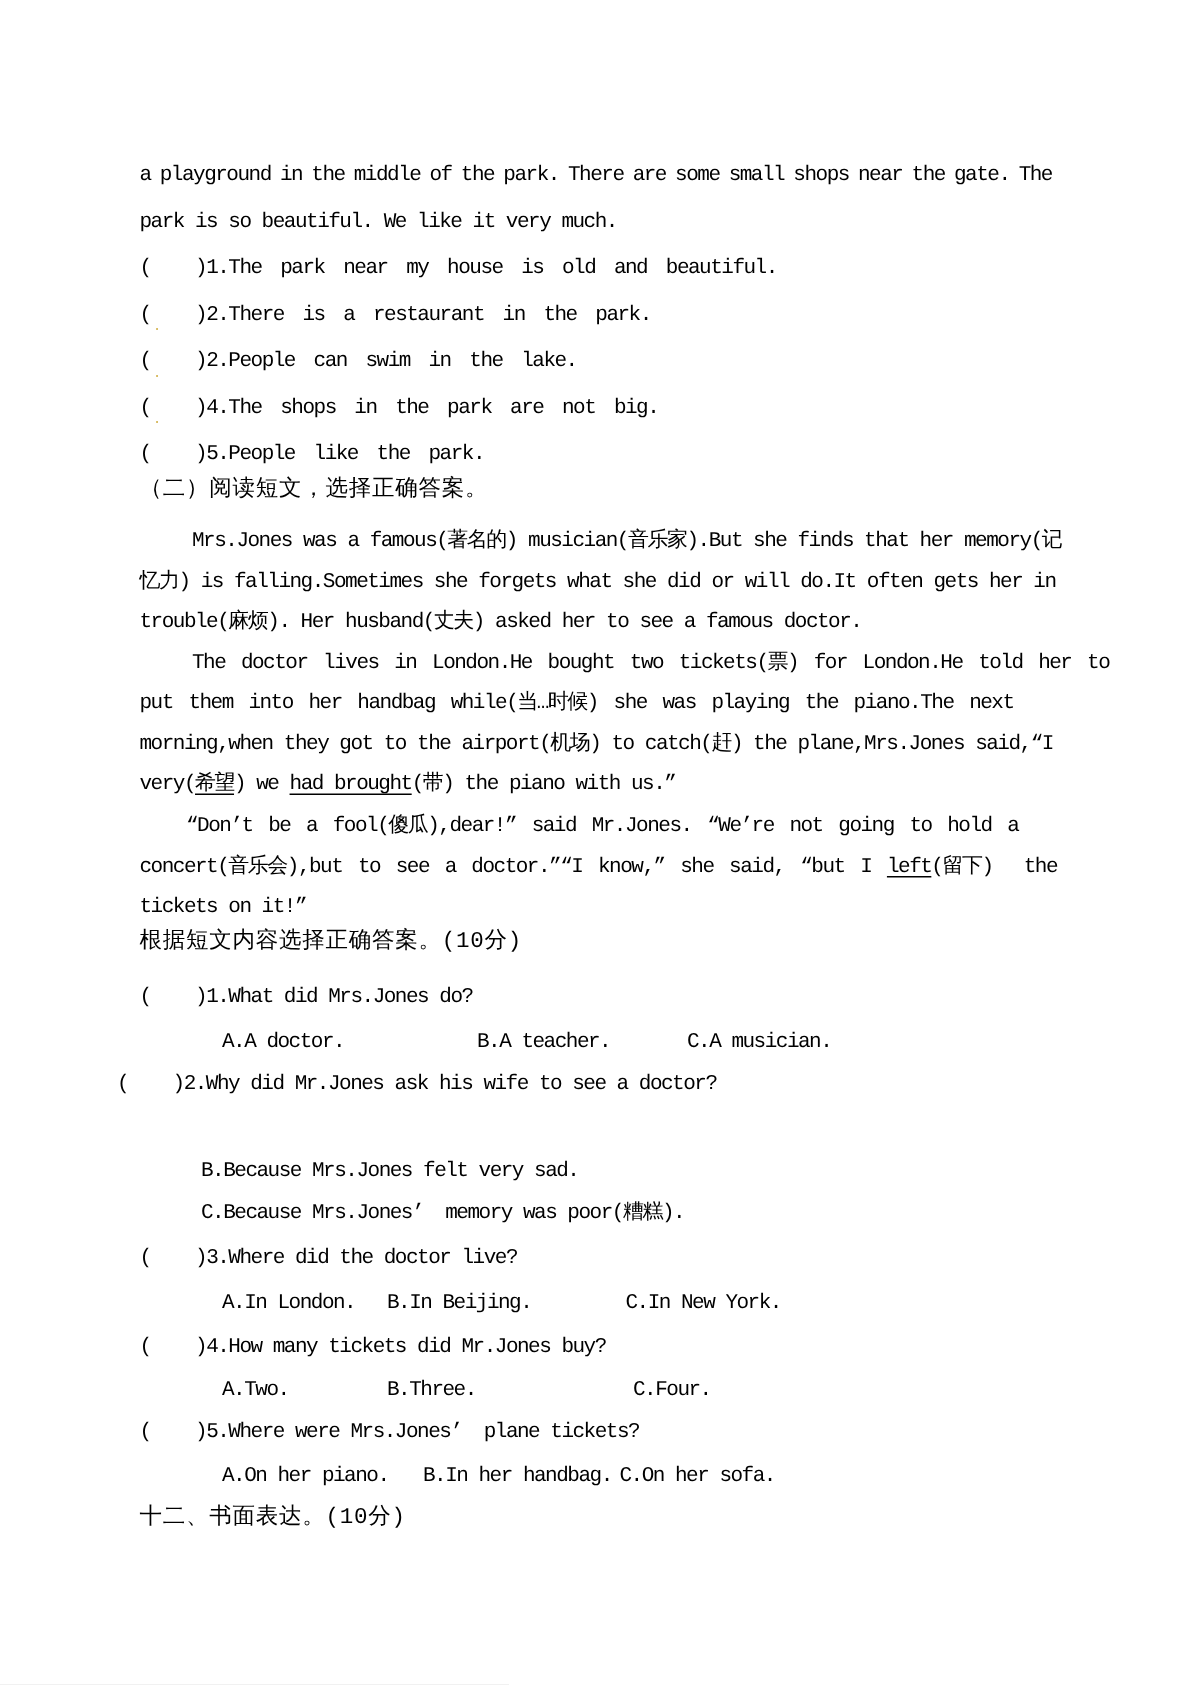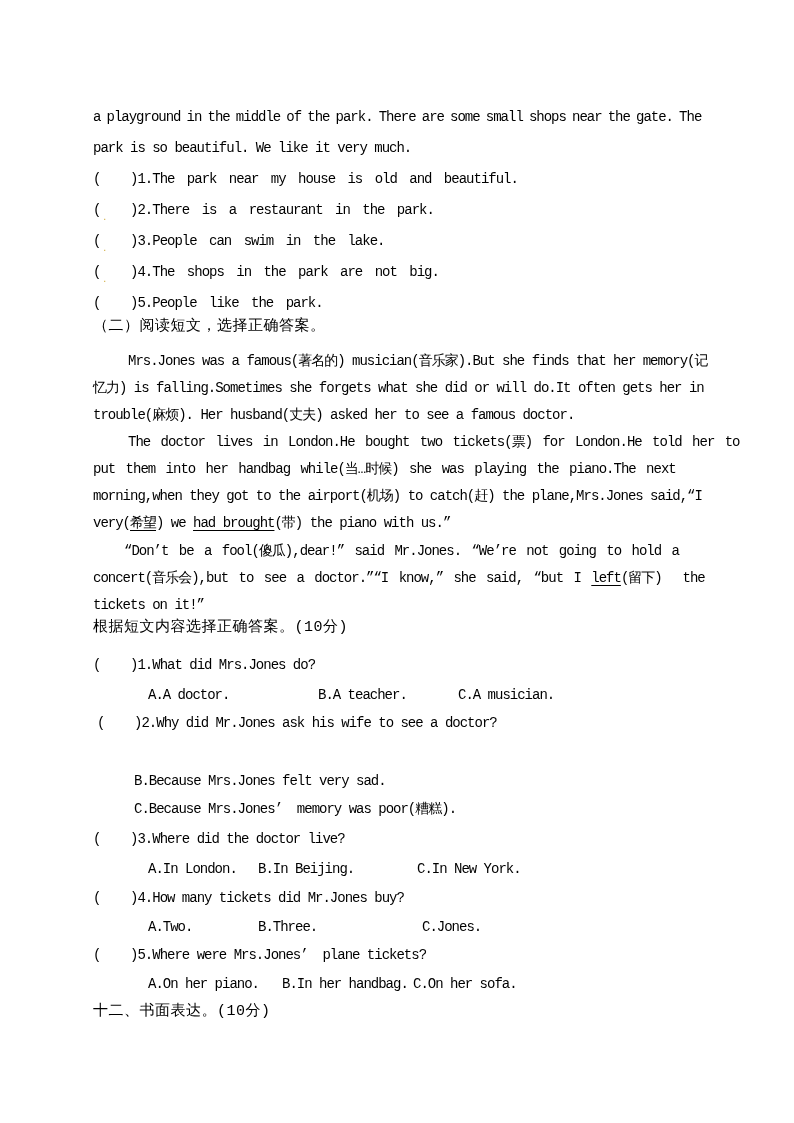--- a/index.html
+++ b/index.html
@@ -34,21 +34,21 @@
 </head>
 <body>
 
 <div class="page">
 
   <div class="line wneg" style="left:93px;top:107px">a playground in the middle of the park. There are some small shops near the gate. The</div>
   <div class="line" style="left:93px;top:138px">park is so beautiful. We like it very much.</div>
 
   <div class="line" style="left:93px;top:169px"><span>(    )</span><span class="ws-item">1.The park near my house is old and beautiful.</span></div>
   <div class="line" style="left:93px;top:200px"><span>(    )</span><span class="ws-item">2.There is a restaurant in the park.</span></div>
-  <div class="line" style="left:93px;top:231px"><span>(    )</span><span class="ws-item">3.People can swim in the lake.</span></div>
+  <div class="line" style="left:93px;top:231px"><span>(    )</span><span class="ws-item">2.People can swim in the lake.</span></div>
   <div class="line" style="left:93px;top:262px"><span>(    )</span><span class="ws-item">4.The shops in the park are not big.</span></div>
   <div class="line" style="left:93px;top:293px"><span>(    )</span><span class="ws-item">5.People like the park.</span></div>
 
   <span class="dot" style="left:102px;top:213px">.</span>
   <span class="dot" style="left:102px;top:244px">.</span>
   <span class="dot" style="left:102px;top:275px">.</span>
 
   <div class="line cjk" style="left:93px;top:317px">（二）阅读短文，选择正确答案。</div>
 
   <div class="line" style="left:128px;top:351px"><span>Mrs.Jones was a famous(著名的) musician(音乐家).But she finds that her memory(记</span></div>
@@ -64,33 +64,33 @@
   <div class="line ws-just" style="left:93px;top:568px"><span>concert(音乐会),but to see a doctor.”“I know,” she said, “but I </span><span class="u">left</span><span>(留下)  the</span></div>
   <div class="line" style="left:93px;top:595px"><span>tickets on it!”</span></div>
 
   <div class="line cjk" style="left:93px;top:618px">根据短文内容选择正确答案。(10分)</div>
 
   <div class="line" style="left:93px;top:655px"><span>(    )</span><span>1.What did Mrs.Jones do?</span></div>
   <span class="line opt" style="left:148px;top:685px">A.A doctor.</span>
   <span class="line opt" style="left:318px;top:685px">B.A teacher.</span>
   <span class="line opt" style="left:458px;top:685px">C.A musician.</span>
 
-  <div class="line" style="left:97px;top:713px"><span>(    )</span><span>2.Why did Mr.Jones ask his wife to see a doctor?</span></div>
+  <div class="line" style="left:78px;top:713px"><span>(    )</span><span>2.Why did Mr.Jones ask his wife to see a doctor?</span></div>
   <span class="line opt" style="left:134px;top:771px">B.Because Mrs.Jones felt very sad.</span>
   <span class="line opt" style="left:134px;top:799px">C.Because Mrs.Jones’  memory was poor(糟糕).</span>
 
   <div class="line" style="left:93px;top:829px"><span>(    )</span><span>3.Where did the doctor live?</span></div>
   <span class="line opt" style="left:148px;top:859px">A.In London.</span>
   <span class="line opt" style="left:258px;top:859px">B.In Beijing.</span>
   <span class="line opt" style="left:417px;top:859px">C.In New York.</span>
 
   <div class="line" style="left:93px;top:888px"><span>(    )</span><span>4.How many tickets did Mr.Jones buy?</span></div>
   <span class="line opt" style="left:148px;top:917px">A.Two.</span>
   <span class="line opt" style="left:258px;top:917px">B.Three.</span>
-  <span class="line opt" style="left:422px;top:917px">C.Jones.</span>
+  <span class="line opt" style="left:422px;top:917px">C.Four.</span>
 
   <div class="line" style="left:93px;top:945px"><span>(    )</span><span>5.Where were Mrs.Jones’  plane tickets?</span></div>
   <span class="line opt" style="left:148px;top:974px">A.On her piano.</span>
   <span class="line opt" style="left:282px;top:974px">B.In her handbag.</span>
   <span class="line opt" style="left:413px;top:974px">C.On her sofa.</span>
 
   <div class="line cjk" style="left:93px;top:1002px">十二、书面表达。(10分)</div>
 
 </div>
 

